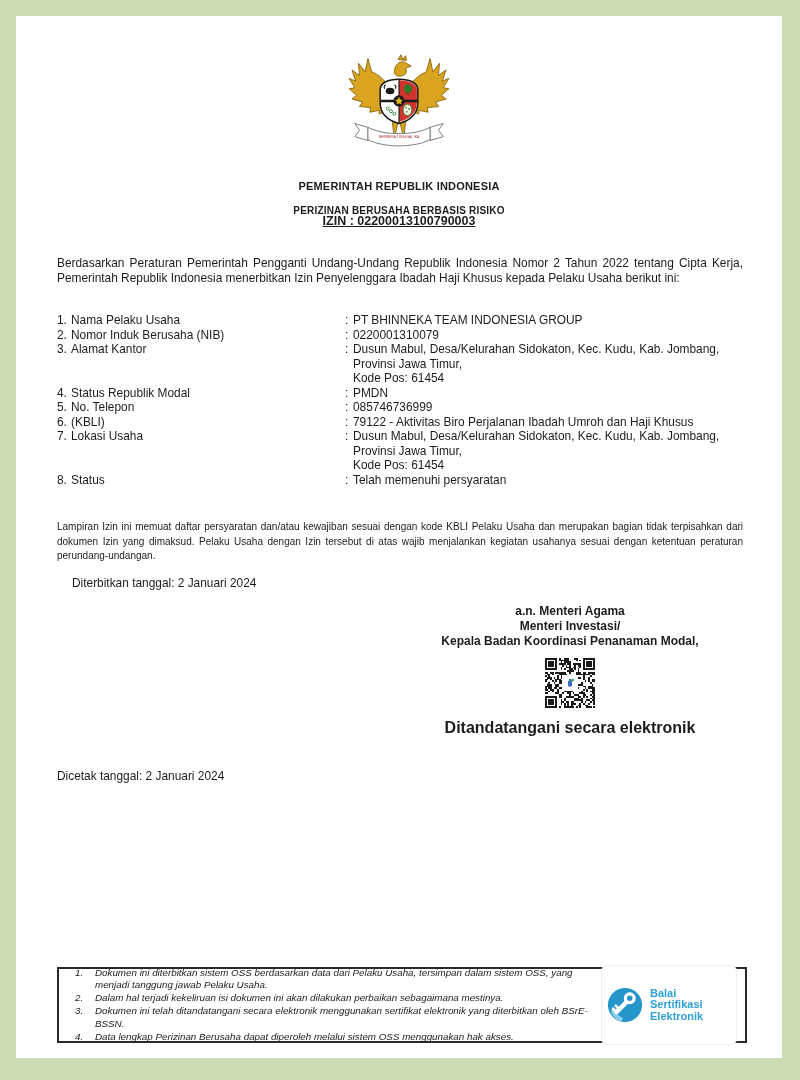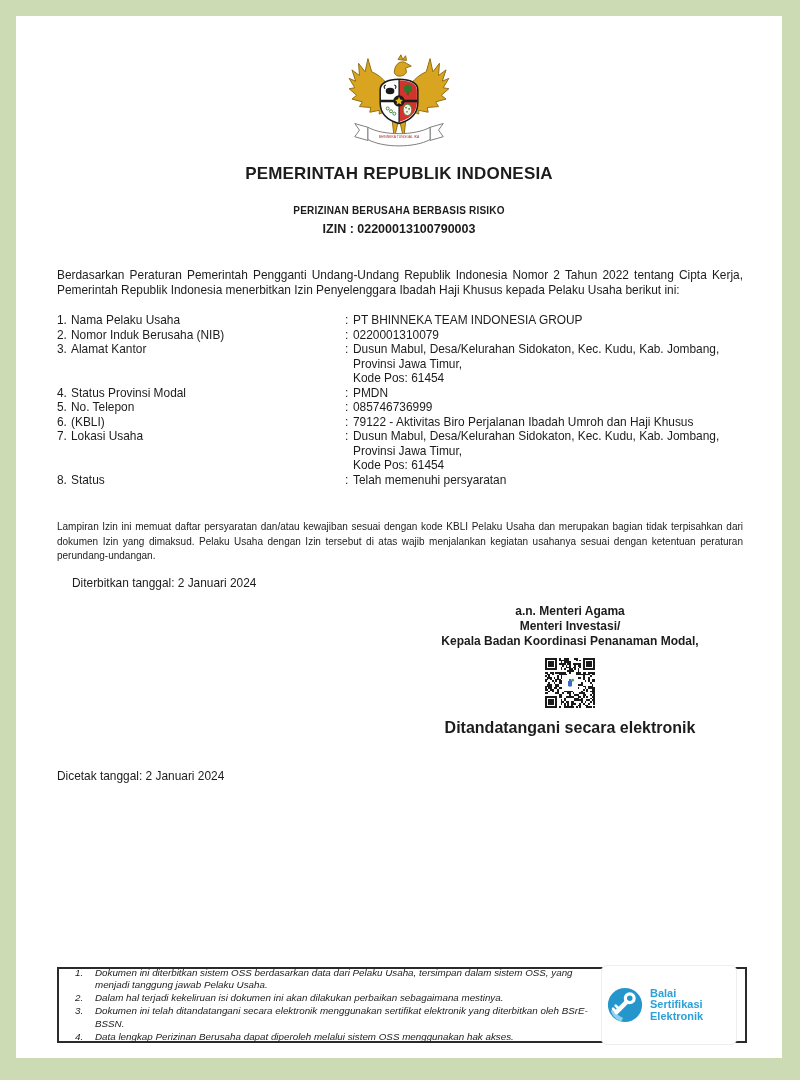--- a/index.html
+++ b/index.html
@@ -11,25 +11,25 @@
     position:relative;
     -webkit-font-smoothing:antialiased;
   }
   .page{
     position:absolute;left:16px;top:16px;
     width:766px;height:1042px;
     background:#ffffff;
   }
   .abs{position:absolute;}
   .centered{left:0;width:100%;text-align:center;}
-  .gov-title{top:148px;font-size:17px;font-weight:bold;letter-spacing:.2px;}
+  .gov-title{top:164px;font-size:11px;font-weight:bold;letter-spacing:.2px;}
   .doc-title{top:189px;font-size:10px;font-weight:bold;letter-spacing:.2px;}
-  .doc-no{top:206px;font-size:12.5px;font-weight:bold;}
+  .doc-no{top:198px;font-size:12.5px;font-weight:bold;text-decoration:underline;}
   .emblem{top:36px;left:50%;margin-left:-52px;width:104px;height:96px;}
-  .intro{top:252px;left:41px;width:686px;font-size:11.9px;line-height:14.6px;text-align:justify;}
+  .intro{top:240px;left:41px;width:686px;font-size:11.9px;line-height:14.6px;text-align:justify;}
   .fields{top:297px;left:41px;width:686px;font-size:11.9px;line-height:14.55px;}
   .frow{display:flex;}
   .flabel{width:288px;display:flex;}
   .fnum{width:14px;flex:none;}
   .flabel-lines{flex:1;}
   .fvalue{flex:1;display:flex;}
   .fcolon{width:8px;flex:none;}
   .fvlines{flex:1;}
   .closing{top:504px;left:41px;width:686px;font-size:10px;line-height:14.6px;text-align:justify;}
   .issued{top:560px;left:56px;font-size:11.9px;}
@@ -182,21 +182,21 @@
           <div>Provinsi Jawa Timur,</div>
           <div>Kode Pos: 61454</div>
         </div>
         </div>
     </div>
 
     <div class="frow">
       <div class="flabel">
           <span class="fnum">4.</span>
         <div class="flabel-lines">
-            <div>Status Provinsi Modal</div>
+            <div>Status Republik Modal</div>
           </div>
         </div>
       <div class="fvalue">
           <span class="fcolon">:</span>
         <div class="fvlines">
             <div>PMDN</div>
           </div>
         </div>
     </div>
 

